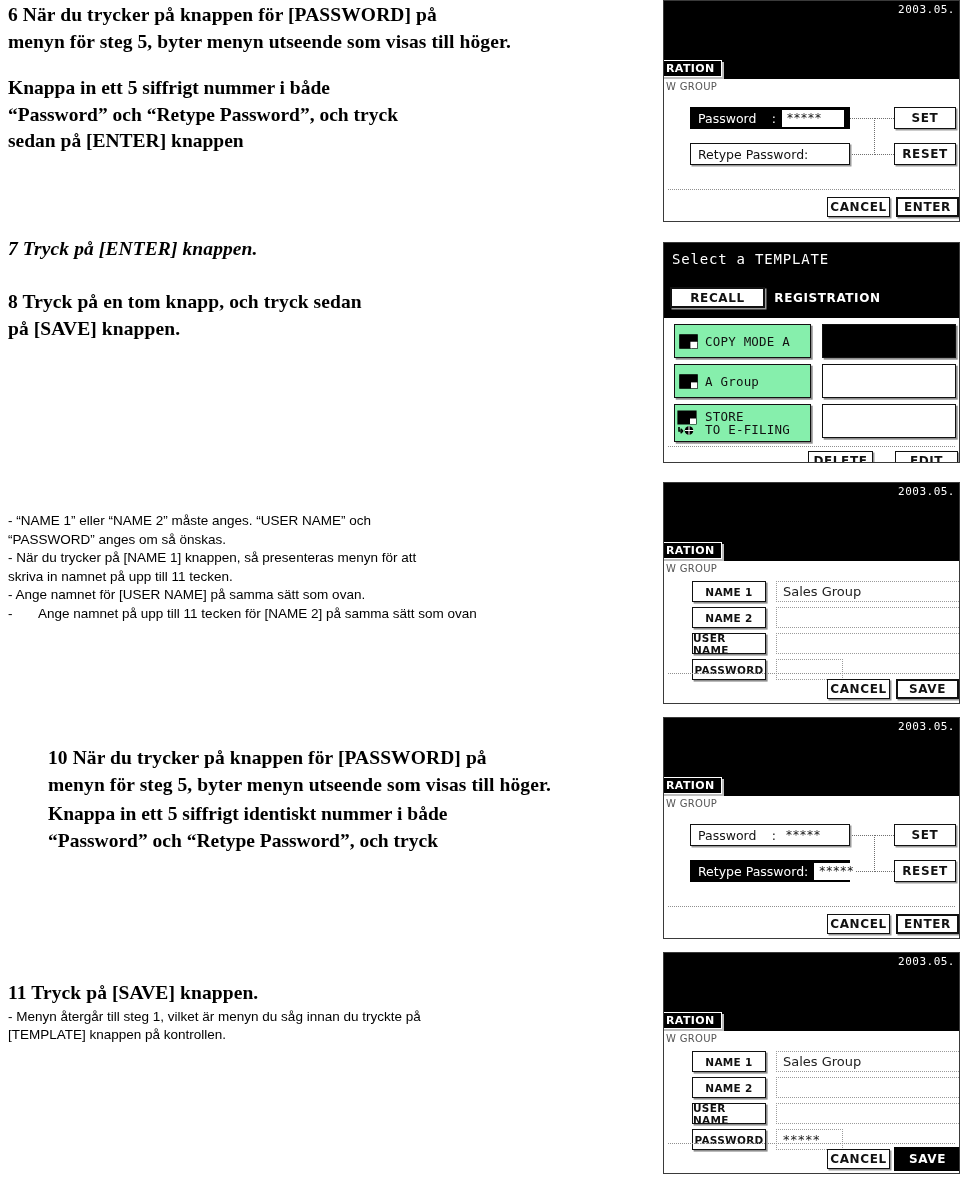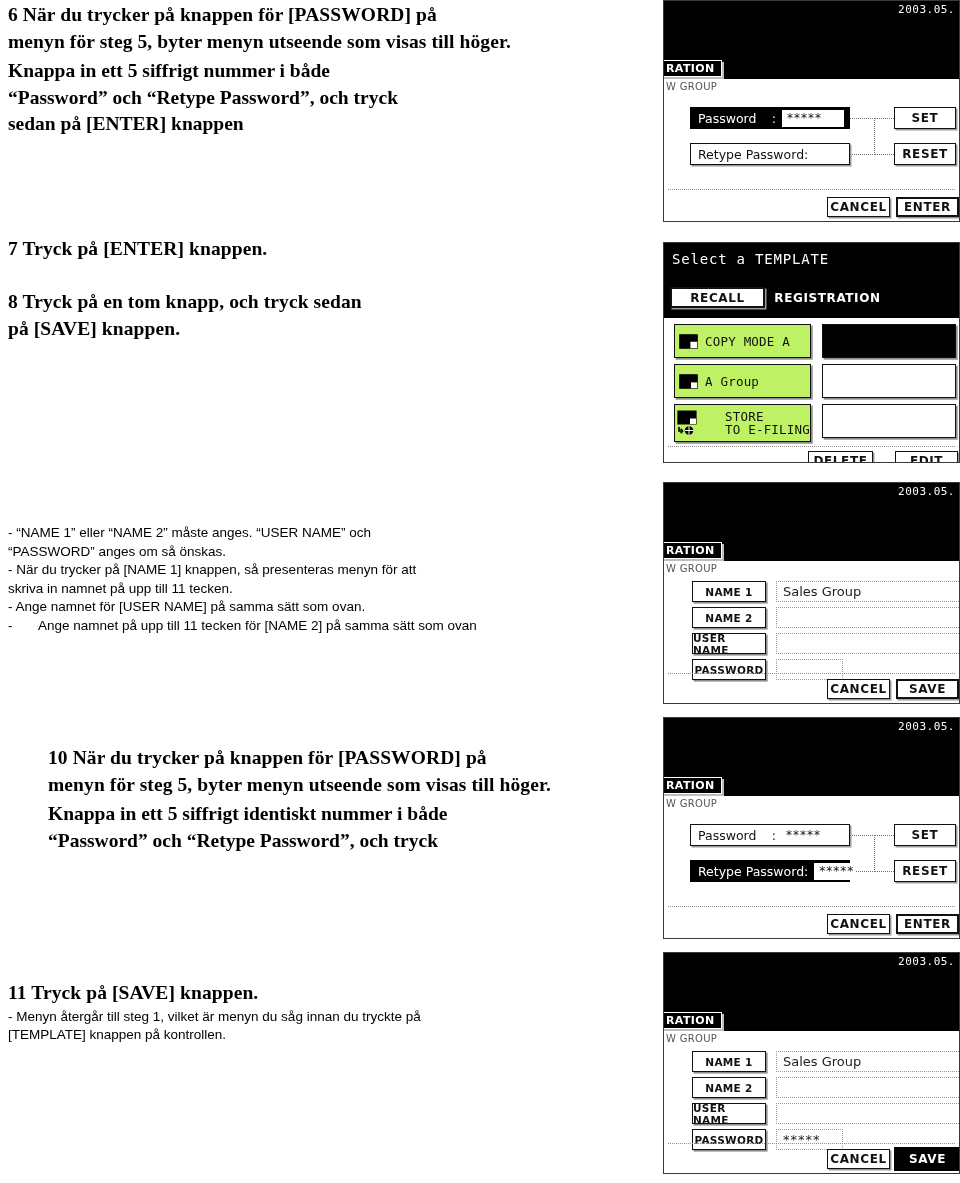--- a/index.html
+++ b/index.html
@@ -110,21 +110,21 @@
     font-family:"DejaVu Sans","Liberation Sans",sans-serif;font-size:13px;color:#222;
   }
 
   
   .tmpl-title{
     position:absolute;left:8px;top:8px;color:#fff;font-size:14px;letter-spacing:0.8px;
     font-family:"DejaVu Sans Mono","Liberation Mono",monospace;
   }
   .tmplbtn{
     position:absolute;display:flex;align-items:center;
-    border:1.7px solid #111;background:#bef264;box-shadow:1.7px 1.7px 0 #8d8d8d;
+    border:1.7px solid #111;background:#86efac;box-shadow:1.7px 1.7px 0 #8d8d8d;
     box-sizing:border-box;
     font-family:"DejaVu Sans Mono","Liberation Mono",monospace;
     font-size:12.5px;color:#111;letter-spacing:0.2px;
   }
   .tmplbtn.blank{background:#fff;}
   .tmplbtn.blackfill{background:#000;}
   .ticon{width:26px;flex:0 0 26px;display:flex;align-items:center;justify-content:center;position:relative;}
   .tlabel{line-height:13px;padding-left:4px;}
 
   .bar-sep{position:absolute;left:4px;right:4px;border-top:1px dotted #8f8f8f;}
@@ -132,36 +132,36 @@
 </head>
 <body>
 
 <div class="page">
 
   <div class="txtcol">
 
     <div class="block" style="top:2px;">
       <div class="head">6 När du trycker på knappen för [PASSWORD] på</div>
       <div class="head">menyn för steg 5, byter menyn utseende som visas till höger.</div>
-      <div class="bodyser" style="margin-top:3px;">Knappa in ett 5 siffrigt nummer i både</div>
+      <div class="bodyser" style="margin-top:20px;">Knappa in ett 5 siffrigt nummer i både</div>
       <div class="bodyser">“Password” och “Retype Password”, och tryck</div>
       <div class="bodyser">sedan på [ENTER] knappen</div>
     </div>
 
-    <div class="block" style="top:236px;">
+    <div class="block" style="top:236px;font-style:italic;">
       <div class="head">7 Tryck på [ENTER] knappen.</div>
     </div>
 
     <div class="block" style="top:289px;">
       <div class="head">8 Tryck på en tom knapp, och tryck sedan</div>
       <div class="head">på [SAVE] knappen.</div>
     </div>
 
     <div class="block" style="top:512px;">
-      <div class="sans" style="margin-top:12px;">- “NAME 1” eller “NAME 2” måste anges. “USER NAME” och</div>
+      <div class="sans" style="margin-top:0;">- “NAME 1” eller “NAME 2” måste anges. “USER NAME” och</div>
       <div class="sans"> “PASSWORD” anges om så önskas.</div>
       <div class="sans">- När du trycker på [NAME 1] knappen, så presenteras menyn för att</div>
       <div class="sans">skriva in namnet på upp till 11 tecken.</div>
       <div class="sans">- Ange namnet för [USER NAME] på samma sätt som ovan.</div>
       <div class="sans" style="white-space:pre;">-       Ange namnet på upp till 11 tecken för [NAME 2] på samma sätt som ovan</div>
     </div>
 
     <div class="block" style="top:745px;margin-left:40px;">
       <div class="head">10 När du trycker på knappen för [PASSWORD] på</div>
       <div class="head">menyn för steg 5, byter menyn utseende som visas till höger.</div>
@@ -232,21 +232,21 @@
       </div>
       <div class="tmplbtn" style="left:10px;top:46px;width:137px;height:34px;">
         <span class="ticon">
           <svg width="19" height="15" viewBox="0 0 19 15">
             <path d="M0.8,0.8 H18.2 V14.2 H0.8 Z" fill="#000" stroke="#000" stroke-width="1.2"></path>
             <rect x="12" y="8.4" width="6.2" height="5.8" fill="#fff"></rect>
           </svg>
         </span>
         <span class="tlabel">A Group</span>
       </div>
-      <div class="tmplbtn" style="left:10px;top:86px;width:137px;height:38px;justify-content:space-between;">
+      <div class="tmplbtn" style="left:10px;top:86px;width:137px;height:38px;">
         <span class="ticon">
           <svg width="24" height="26" viewBox="0 0 24 26">
             <path d="M2,1 H20 V14 H2 Z" fill="#000" stroke="#000" stroke-width="1.2"></path>
             <rect x="14" y="8.5" width="6" height="5.5" fill="#fff"></rect>
             <path d="M3,17 v4 h4" fill="none" stroke="#000" stroke-width="1.6"></path>
             <path d="M7,21 l-2.4,-2.2 M7,21 l-2.4,2.2" fill="none" stroke="#000" stroke-width="1.4"></path>
             <circle cx="13" cy="20.5" r="4.3" fill="#000"></circle>
             <path d="M9,20.5 h8.6 M13,16.2 v8.6" stroke="#fff" stroke-width="1"></path>
           </svg>
         </span>

